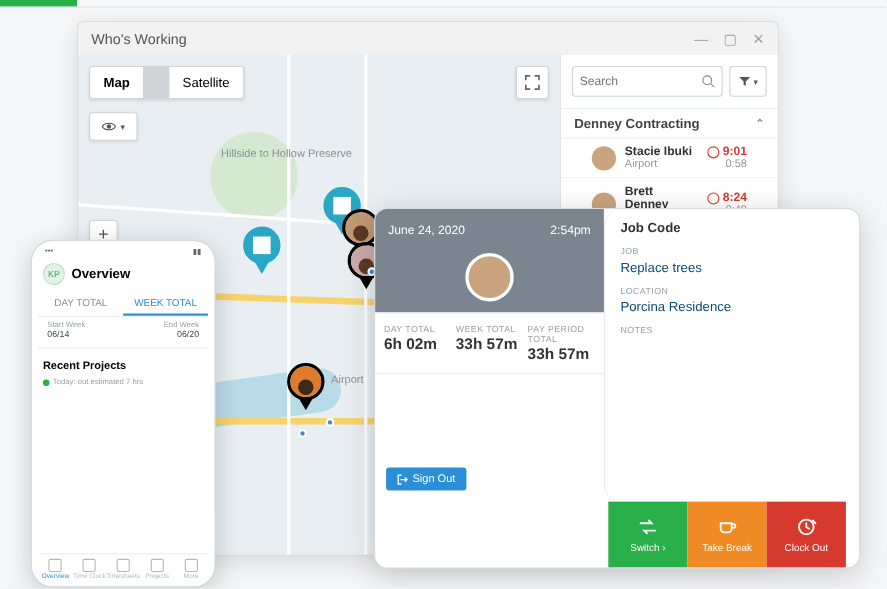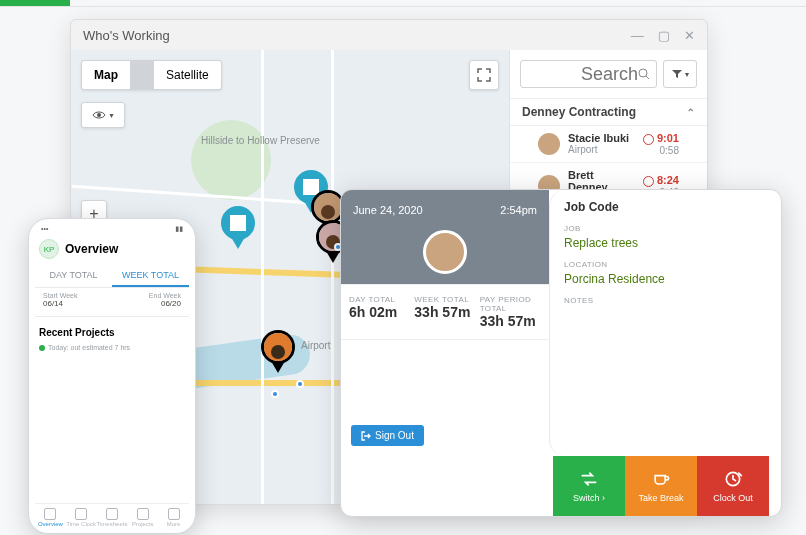--- a/index.html
+++ b/index.html
@@ -48,21 +48,21 @@
   .pin.building .bubble { background:#2aa7c7; border-color:#2aa7c7; }
   .pin.building .tail { border-top-color:#2aa7c7; }
   .pin.building .bicon { width:16px; height:16px; background:#fff; }
   .avatar-sm { width:100%; height:100%; background:#c29872; display:flex; align-items:flex-end; justify-content:center;}
   .avatar-sm .head { width:14px; height:14px; background:#5b3a22; border-radius:50%; margin-bottom:2px;}
   .pin-dot { position:absolute; width:8px; height:8px; background:#3a8dde; border:2px solid #fff; border-radius:50%; }
 
   .list-pane { width: 198px; background:#fff; border-left:1px solid #e0e2e5; display:flex; flex-direction:column; }
   .search-row { padding:10px; display:flex; gap:6px; }
   .search-box { flex:1; border:1px solid #d0d3d7; border-radius:3px; height:28px; display:flex; align-items:center; padding:0 6px; }
-  .search-box input { border:none; outline:none; flex:1; font-size:18px; width:60px;text-align:right; }
+  .search-box input { border:none; outline:none; flex:1; font-size:11px; width:60px; }
   .filter-btn { width:34px; height:28px; border:1px solid #d0d3d7; border-radius:3px; display:flex; align-items:center; justify-content:center; gap:2px;}
   .group-hdr { display:flex; justify-content:space-between; align-items:center; padding:6px 12px; font-size:12px; font-weight:600; color:#444; border-top:1px solid #eceef0; border-bottom:1px solid #eceef0;}
   .emp-row { display:flex; align-items:center; gap:8px; padding:6px 28px; border-bottom:1px solid #f1f2f3;}
   .emp-avatar { width:22px; height:22px; border-radius:50%; background:#c9a47e; flex:none;}
   .emp-main { flex:1; }
   .emp-name { font-size:11px; font-weight:600; color:#333; }
   .emp-loc  { font-size:10px; color:#9097a0; }
   .emp-right { text-align:right; }
   .emp-time { font-size:11px; font-weight:700; }
   .emp-time.late { color:#d63a2f; }
@@ -117,21 +117,21 @@
   .tb-avatar-row { background:#7a8590; display:flex; justify-content:center; padding-bottom:10px;}
   .tb-avatar { width:44px; height:44px; border-radius:50%; background:#c9a47e; border:3px solid #fff; overflow:hidden;}
   .tb-totals { display:flex; padding:10px 8px; gap:4px; border-top:1px solid #eceef0; border-bottom:1px solid #eceef0;}
   .tb-tot { flex:1;}
   .tb-tot .lbl { font-size:8px; color:#9aa0a6; letter-spacing:0.4px;}
   .tb-tot .val { font-size:14px; font-weight:700; color:#333;}
   .tb-signout { margin:auto 0 10px 10px; }
   .tb-signout-btn { display:inline-flex; align-items:center; gap:4px; background:#2a8fd6; color:#fff; border:none; border-radius:3px; padding:5px 10px; font-size:10px;}
   .tb-right { flex:1; border-left:1px solid #e8eaec; padding:10px 14px; display:flex; flex-direction:column; gap:10px;border-radius:16px;}
   .tb-field .lbl { font-size:8px; color:#9aa0a6; letter-spacing:0.4px; margin-bottom:3px;}
-  .tb-field .val { font-size:12px; color:#4d7c0f;}
+  .tb-field .val { font-size:12px; color:#0c4a6e;}
   .tb-field .title { font-size:12px; font-weight:600; color:#333;}
   .tb-actions { position:absolute; bottom:0; right:12px; display:flex; height:60px;}
   .tb-action { width:72px; display:flex; flex-direction:column; align-items:center; justify-content:center; color:#fff; font-size:9px; gap:4px;}
   .tb-action.green{background:#2ab04a;}
   .tb-action.orange{background:#f08a24;}
   .tb-action.red{background:#d63a2f;}
   .tb-action svg{width:20px;height:20px;}
 </style>
 </head>
 <body>

